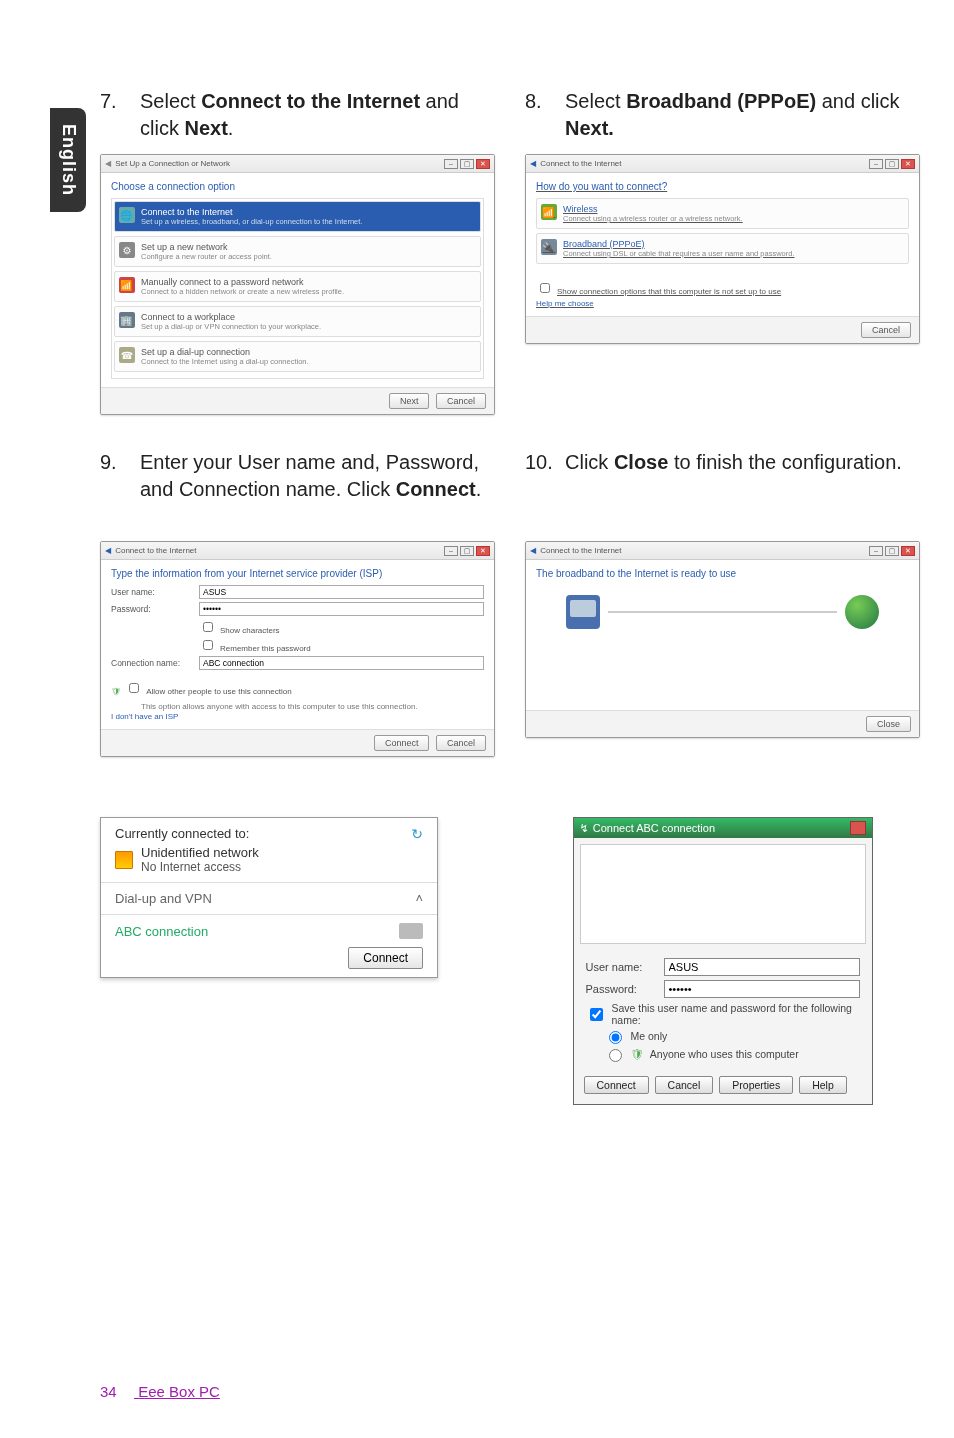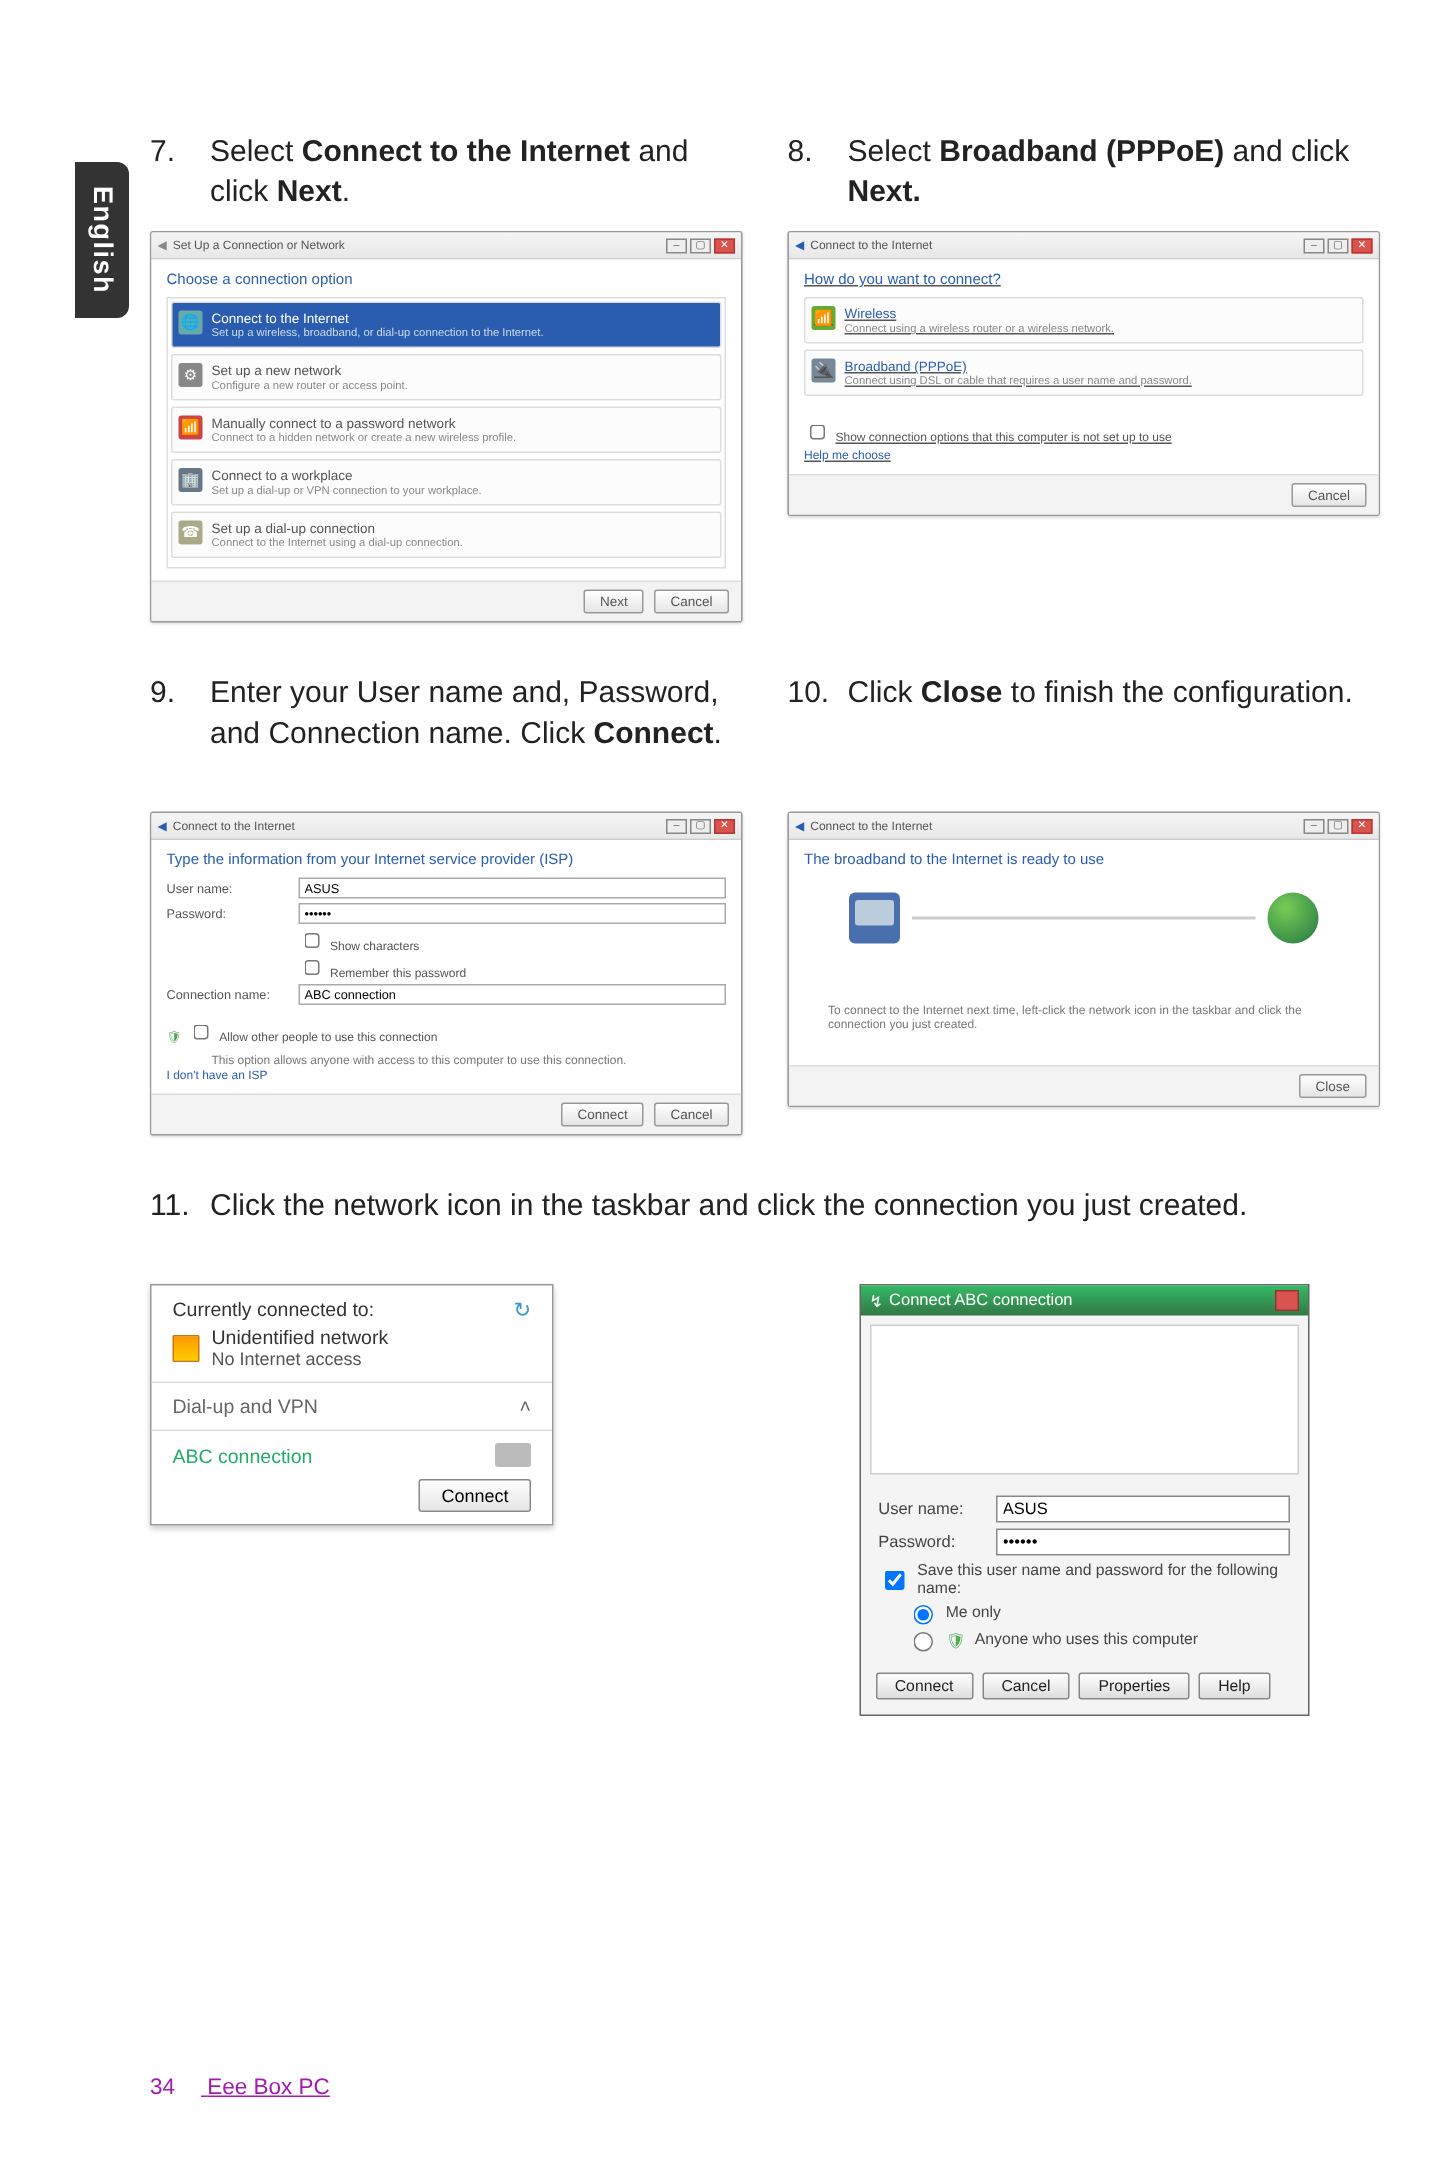--- a/index.html
+++ b/index.html
@@ -107,21 +107,21 @@
 
   
   .ready-icons { display:flex; justify-content:space-around; align-items:center; padding:10px 30px 14px; }
   .ready-ico { width:34px; height:34px; border-radius:4px; }
   .ready-ico.comp { background:#4a6fae; position:relative;}
   .ready-ico.comp::after{content:""; position:absolute; inset:5px 4px 12px 4px; background:#bcd; border-radius:2px;}
   .ready-ico.globe { background: radial-gradient(circle at 35% 30%, #7c5, #274); border-radius:50%; }
 
   
   .flyout {
-    border:1px solid #999; background:#fff; width: 269px; font-size:13px; color:#333;
+    border:1px solid #999; background:#fff; width: 338px; font-size:13px; color:#333;
     box-shadow: 0 2px 4px rgba(0,0,0,0.2);
   }
   .fly-sec { padding:8px 14px; }
   .fly-head { display:flex; justify-content:space-between; align-items:flex-start; border-bottom:1px solid #ddd;}
   .fly-net { display:flex; gap:8px; align-items:center; margin-top:4px;}
   .fly-net .bars { width:18px; height:18px; background:linear-gradient(#f90,#fc0); border:1px solid #c70; border-radius:1px;}
   .fly-dial { border-bottom:1px solid #ddd; display:flex; justify-content:space-between; align-items:center;}
   .fly-conn { display:flex; flex-direction:column; gap:4px;}
   .fly-conn-row { display:flex; justify-content:space-between; align-items:center;}
   .fly-conn-row .cico { width:24px; height:16px; background:#bbb; border-radius:2px;}
@@ -353,36 +353,29 @@
             <div class="win-btn close">✕</div>
           </div>
         </div>
         <div class="dlg-body" style="min-height:150px;">
           <div class="dlg-heading">The broadband to the Internet is ready to use</div>
           <div class="ready-icons">
             <div class="ready-ico comp"></div>
             <div style="flex:1;height:2px;background:#ccc;margin:0 8px;"></div>
             <div class="ready-ico globe"></div>
           </div>
-          <div class="note" style="margin:26px 16px 0;">To connect to the Internet next time, left-click the network icon in the taskbar and click the connection you just created.</div>
         </div>
         <div class="dlg-foot">
           <span class="btn">Close</span>
         </div>
       </div>
     </div>
   </div>
 
   <div class="row" style="margin-top:18px;">
-    <div class="col">
-      <div class="step-text">
-        <div class="step-num">11.</div>
-        <div>Click the network icon in the taskbar and click the connection you just created.</div>
-      </div>
-    </div>
   </div>
 
   <div class="row">
     <div class="col">
       <div class="flyout">
         <div class="fly-sec fly-head">
           <div>
             <div>Currently connected to:</div>
             <div class="fly-net">
               <div class="bars"></div>

